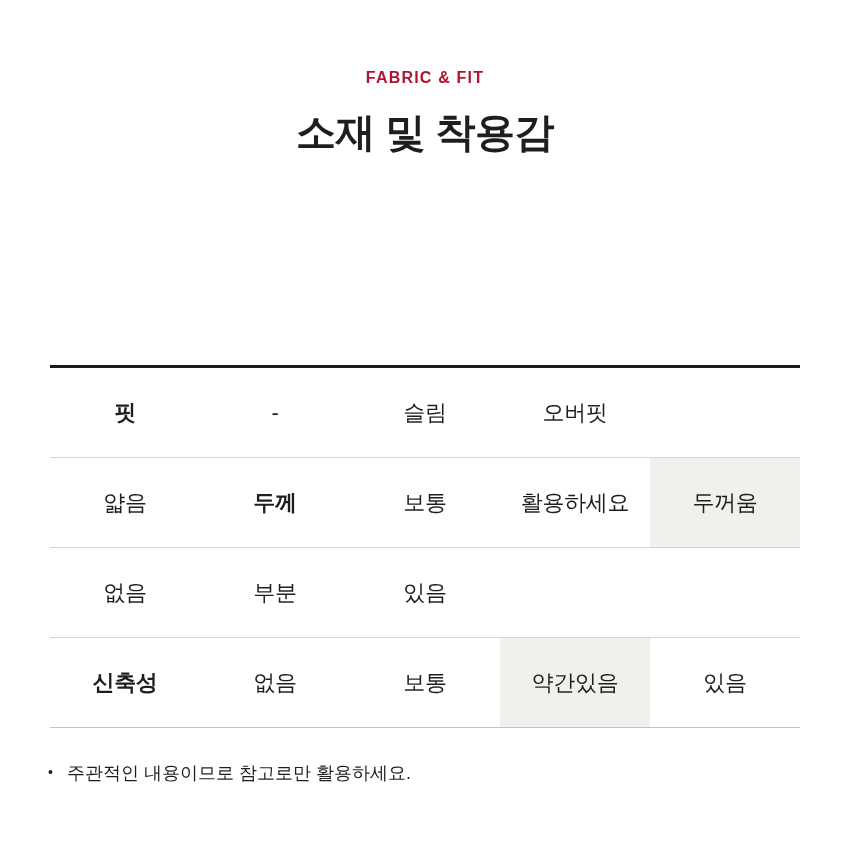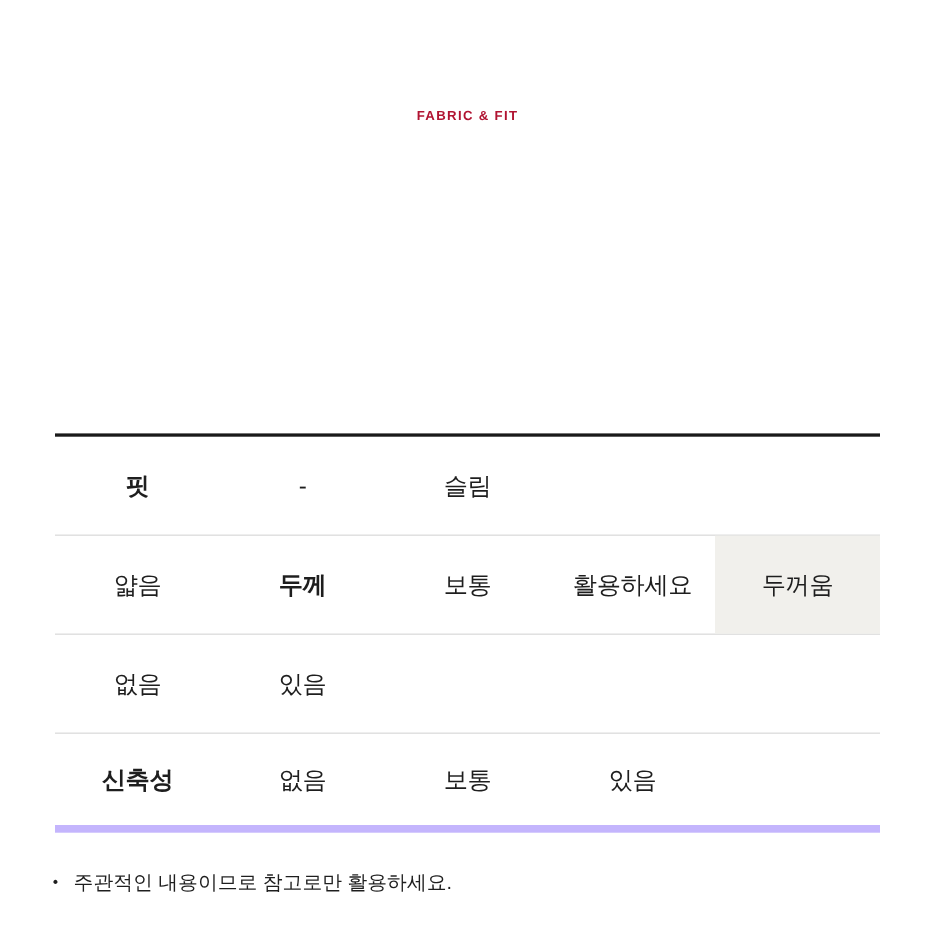--- a/index.html
+++ b/index.html
@@ -15,22 +15,22 @@
     height: 845px;
     background: #ffffff;
     font-family: "Liberation Sans", "DejaVu Sans", sans-serif;
     color: var(--text);
     overflow: hidden;
   }
   .page { position: relative; width: 850px; height: 845px; }
 
   .section-header { text-align: center; }
   .eyebrow {
-    margin-top: 98px;
-    font-size: 12px;
+    margin-top: 69px;
+    font-size: 16px;
     font-weight: 700;
     letter-spacing: 1.2px;
     color: var(--accent);
   }
   .title {
     margin-top: 18px;
     font-size: 40px;
     font-weight: 600;
     letter-spacing: -0.5px;
     color: var(--text);
@@ -41,21 +41,21 @@
     left: 50px;
     top: 296px;
     width: 750px;
     border-top: 3px solid var(--top-border);
   }
   .t-row {
     display: flex;
     height: 90px;
     border-bottom: 1px solid var(--divider);
   }
-  .t-row:last-child { border-bottom: 7px solid #c4b5fd; }
+  .t-row:last-child { border-bottom: 1px solid #c4b5fd; }
   .t-cell {
     width: 150px;
     display: flex;
     align-items: center;
     justify-content: center;
     font-size: 22px;
     letter-spacing: -0.3px;
   }
   .t-cell.label { font-weight: 700; }
   .t-cell.selected { background: var(--highlight); }
@@ -76,47 +76,51 @@
     top: -2px;
   }
 </style>
 </head>
 <body>
 
 <div class="page">
 
   <div class="section-header">
     <div class="eyebrow">FABRIC &amp; FIT</div>
+    <div class="title">소재 및 착용감</div>
   </div>
 
   <div class="fit-table">
 
     <div class="t-row">
       <div class="t-cell label">핏</div>
       <div class="t-cell">-</div>
       <div class="t-cell">슬림</div>
+      <div class="t-cell">오버핏</div>
     </div>
 
     <div class="t-row">
       <div class="t-cell">얇음</div>
       <div class="t-cell label">두께</div>
       <div class="t-cell">보통</div>
       <div class="t-cell">활용하세요</div>
       <div class="t-cell selected">두꺼움</div>
     </div>
 
     <div class="t-row">
       <div class="t-cell">없음</div>
+      <div class="t-cell">부분</div>
       <div class="t-cell">있음</div>
     </div>
 
     <div class="t-row">
       <div class="t-cell label">신축성</div>
       <div class="t-cell">없음</div>
       <div class="t-cell">보통</div>
+      <div class="t-cell selected">약간있음</div>
       <div class="t-cell">있음</div>
     </div>
 
   </div>
 
   <div class="footnote">
     <span class="bullet">•</span>
     <span>주관적인 내용이므로 참고로만 활용하세요.</span>
   </div>
 

